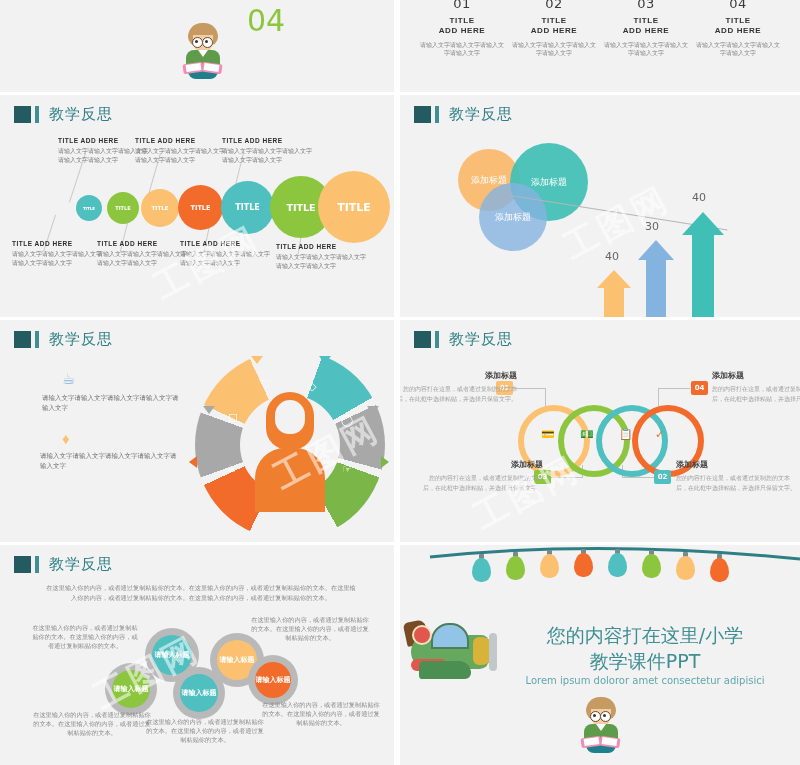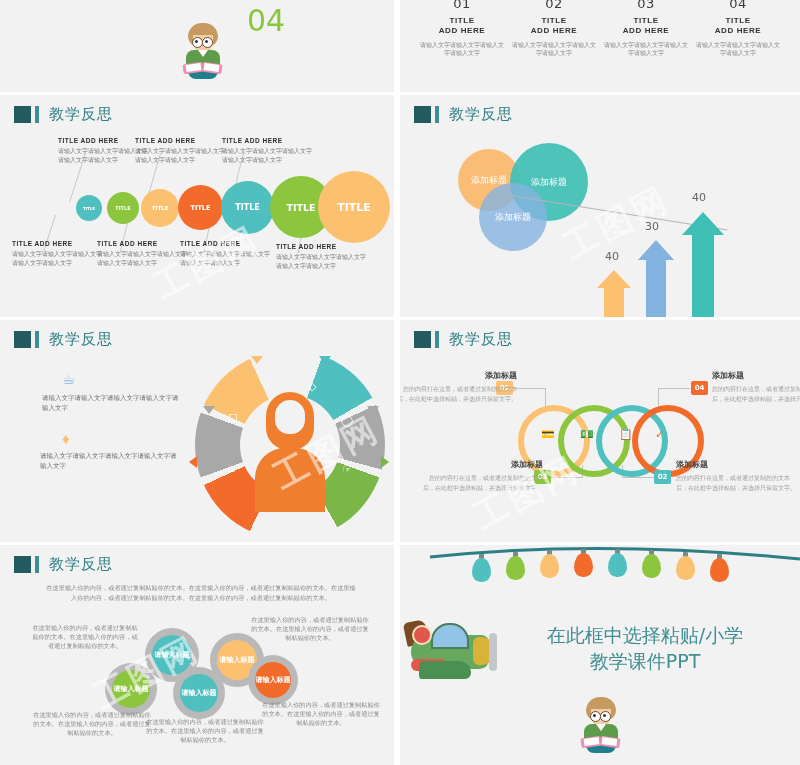--- a/index.html
+++ b/index.html
@@ -457,23 +457,24 @@
       <div class="bodyp"></div>
       <div class="stripe"></div>
       <div class="nose"></div>
       <div class="dome"></div>
       <div class="wing"></div>
       <div class="prop"></div>
       <div class="emb"></div>
     </div>
 
     <div class="cvtitle">
-      <span>在此框中选择粘贴/小学</span><br>
+      <span>您的内容打在这里/小学</span><br>
       <span>教学课件PPT</span>
     </div>
+    <div class="cvsub">Lorem ipsum doloror amet consectetur adipisici</div>
 
     <div class="boy cvboy" style="width:46px;height:58px;">
       <div class="hair"></div>
       <div class="face"></div>
       <div class="g1"></div>
       <div class="g2"></div>
       <div class="p1"></div>
       <div class="p2"></div>
       <div class="body"></div>
       <div class="collar"></div>

